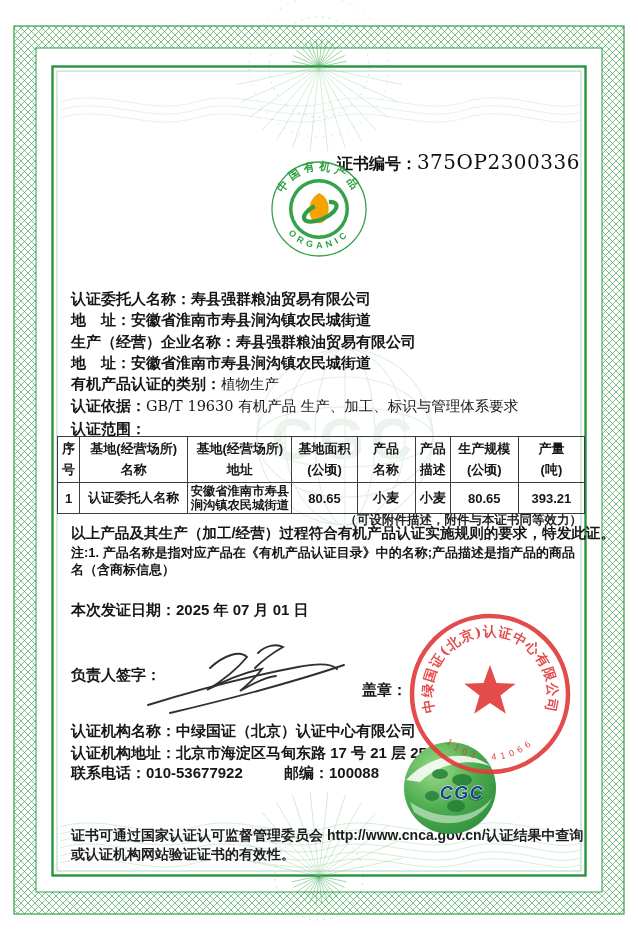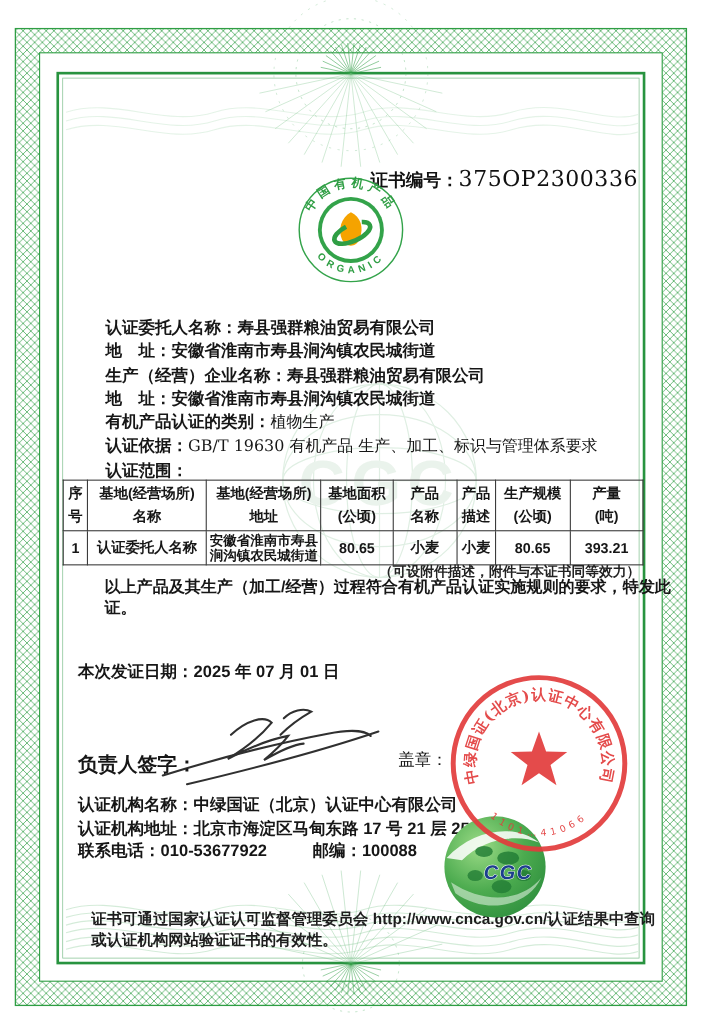--- a/index.html
+++ b/index.html
@@ -11,44 +11,44 @@
   .deco{position:absolute;left:0;top:0;z-index:0;}
   .overlay{position:absolute;left:0;top:0;z-index:3;pointer-events:none;}
   .txt{position:absolute;z-index:2;}
 
   .cert-no{top:150px;right:58px;font-family:"DejaVu Serif",serif;font-weight:700;font-size:16px;color:#111;}
   .cert-no .num{font-size:20px;font-weight:400;letter-spacing:.5px;}
 
   .title{top:248px;left:0;width:100%;text-align:center;font-size:27px;font-weight:800;
          letter-spacing:3px;color:#0d0d0d;}
 
-  .fields{top:288px;left:71px;width:516px;font-size:15px;font-weight:700;line-height:21.3px;margin-left:25px;}
+  .fields{top:288px;left:71px;width:516px;font-size:15px;font-weight:700;line-height:21.3px;}
   .fields .fline{white-space:nowrap;}
   .fields .kai{font-family:"DejaVu Serif",serif;font-weight:500;font-size:14.5px;}
 
   table.scope{position:absolute;z-index:2;left:57px;top:436px;width:528px;border-collapse:collapse;
               table-layout:fixed;background:transparent;}
   table.scope th,table.scope td{border:1.2px solid #3c3c3c;text-align:center;vertical-align:middle;
               padding:1px 2px;}
   table.scope th{font-size:13px;font-weight:700;line-height:1.55;}
   table.scope td{font-size:13px;font-weight:600;}
   table.scope td.addr{font-size:12.3px;line-height:14px;}
   tr.hdr{height:46px;} tr.datarow{height:30px;}
 
   .attach{top:512px;right:56px;font-family:"DejaVu Serif",serif;font-size:12.5px;font-weight:600;color:#222;}
-  .statement{top:524px;left:71px;font-size:14.6px;font-weight:700;margin-left:24px;}
+  .statement{top:524px;left:71px;font-size:14.6px;font-weight:700;}
   .remark{top:545px;left:71px;width:516px;font-size:13px;font-weight:600;line-height:16.5px;}
   .dateline{left:71px;font-size:15px;font-weight:700;}
   .d1{top:578px;}.d2{top:601px;}.d3{top:623px;}
-  .sig-label{top:683px;left:71px;font-size:18px;font-weight:700;}
-  .stamp-label{top:681px;left:362px;font-size:15px;font-weight:400;}
+  .sig-label{top:666px;left:71px;font-size:15px;font-weight:700;}
+  .stamp-label{top:681px;left:362px;font-size:15px;font-weight:700;}
   .issuer{left:71px;font-size:15px;font-weight:700;}
   .i1{top:722px;}.i2{top:744px;}.i3{top:764px;}.i4{top:787px;}
   .i3 .zip{position:absolute;left:213px;top:0;white-space:nowrap;}
-  .footer{top:826px;left:71px;width:513px;font-size:14px;font-weight:700;line-height:18.5px;color:#1d1d1d;margin-left:12px;}
+  .footer{top:826px;left:71px;width:513px;font-size:14px;font-weight:700;line-height:18.5px;color:#1d1d1d;}
 </style>
 </head>
 <body>
 
 <div class="page">
 
   <svg class="deco" width="638" height="941" viewBox="0 0 638 941" xmlns="http://www.w3.org/2000/svg">
     <defs>
       <pattern id="net" width="7" height="7" patternUnits="userSpaceOnUse">
         <path d="M0,0 L7,7 M7,0 L0,7" stroke="#2f9e44" stroke-width="0.7" fill="none" opacity="0.9"></path>
@@ -202,20 +202,21 @@
       <td>小麦</td>
       <td>小麦</td>
       <td>80.65</td>
       <td>393.21</td>
     </tr>
   </tbody>
     </table>
 
   <div class="txt abs attach">（可设附件描述，附件与本证书同等效力）</div>
   <div class="txt abs statement">以上产品及其生产（加工/经营）过程符合有机产品认证实施规则的要求，特发此证。</div>
+  <div class="txt abs remark">注:1. 产品名称是指对应产品在《有机产品认证目录》中的名称;产品描述是指产品的商品名（含商标信息）</div>
 
   <div class="txt abs dateline d2"><span>本次发证日期：</span><span>2025 年 07 月 01 日</span></div>
 
   <div class="txt abs sig-label">负责人签字：</div>
   <div class="txt abs stamp-label">盖章：</div>
 
   <div class="txt abs issuer i1"><span>认证机构名称：</span><span>中绿国证（北京）认证中心有限公司</span></div>
   <div class="txt abs issuer i2"><span>认证机构地址：</span><span>北京市海淀区马甸东路 17 号 21 层 2507</span></div>
   <div class="txt abs issuer i3">
     <span>联系电话：</span><span>010-53677922</span>

